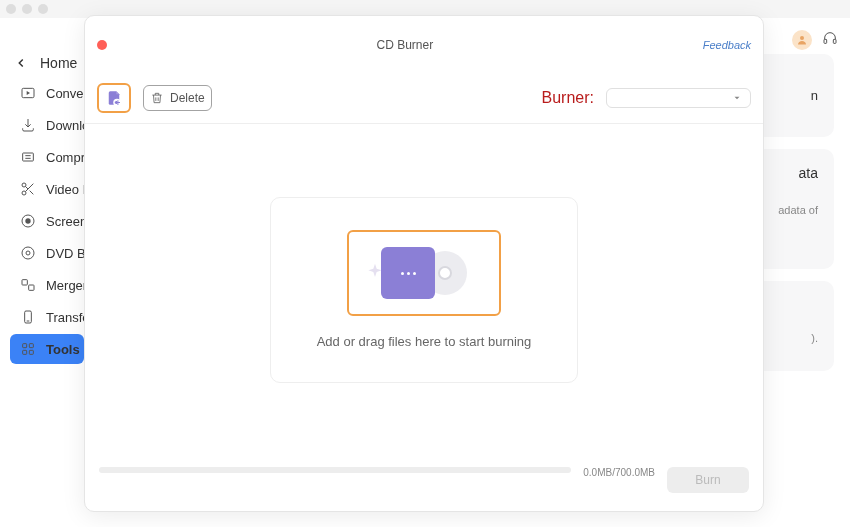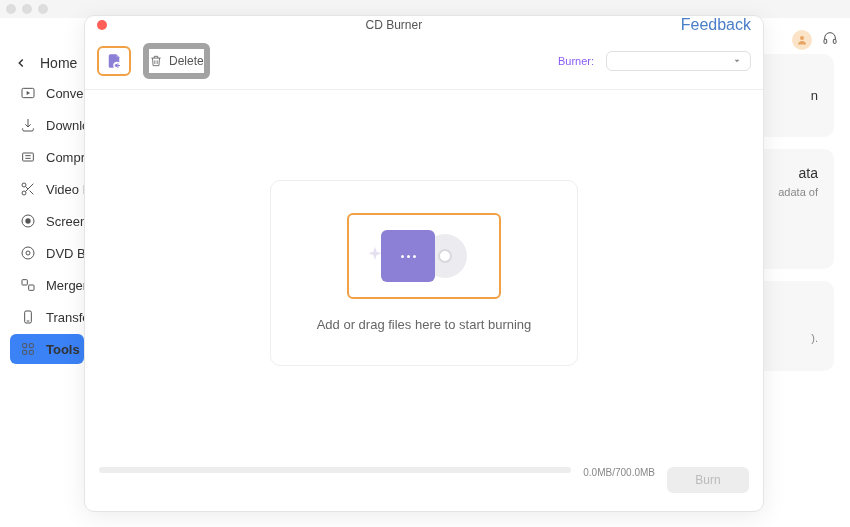--- a/index.html
+++ b/index.html
@@ -23,36 +23,36 @@
     
     .header-icons { position: absolute; top: 12px; right: 12px; display: flex; align-items: center; gap: 10px; }
     .avatar { width: 20px; height: 20px; border-radius: 50%; background: #fbe3c8; display: flex; align-items: center; justify-content: center; }
     .avatar svg { width: 12px; height: 12px; fill: #e8a464; }
     .headset svg { width: 16px; height: 16px; stroke: #555; fill: none; }
     
     .bg-panel { position: absolute; top: 36px; right: 16px; width: 110px; height: 470px; }
     .bg-card { background: #f7f7f8; border-radius: 10px; padding: 16px; margin-bottom: 12px; }
     .bg-card .t1 { font-size: 13px; color: #333; font-weight: 500; text-align: right; padding: 18px 0; }
     .bg-card .t2 { font-size: 12px; color: #777; text-align: right; margin-top: 28px; }
-    .bg-card .t3 { font-size: 11px; color: #888; text-align: right; margin-top: 4px; line-height: 1.4; }
+    .bg-card .t3 { font-size: 11px; color: #888; text-align: right; margin-top: 22px; line-height: 1.4; }
     
     .modal { position: absolute; top: 15px; left: 84px; width: 680px; height: 497px; background: #fff; border: 1px solid #e5e5e5; border-radius: 10px; box-shadow: 0 4px 24px rgba(0,0,0,0.08); display: flex; flex-direction: column; }
-    .modal-title-bar { display: flex; align-items: center; padding: 0 12px; border-bottom: 1px solid transparent; }
+    .modal-title-bar { display: flex; align-items: center; padding: 22px 12px; border-bottom: 1px solid transparent; }
     .close-dot { width: 10px; height: 10px; border-radius: 50%; background: #ff5f57; }
     .modal-title { flex: 1; text-align: center; font-size: 12px; color: #555; }
-    .feedback-link { font-size: 16px; color: #4a7ec8; cursor: pointer; }
+    .feedback-link { font-size: 11px; color: #4a7ec8; cursor: pointer; font-style: italic; }
     
     .modal-toolbar { display: flex; align-items: center; padding: 8px 12px 10px; gap: 12px; border-bottom: 1px solid #eee; }
     .add-file-btn { width: 34px; height: 30px; border: 2px solid #f2a046; border-radius: 6px; display: flex; align-items: center; justify-content: center; cursor: pointer; }
     .add-file-btn svg { width: 18px; height: 18px; }
-    .delete-btn { display: flex; align-items: center; gap: 6px; padding: 5px 0; border: 6px solid #a3a3a3; border-radius: 6px; cursor: pointer; background: #fff; }
+    .delete-btn { display: flex; align-items: center; gap: 6px; padding: 5px 6px; border: 1px solid #a3a3a3; border-radius: 6px; cursor: pointer; background: #fff; }
     .delete-btn svg { width: 14px; height: 14px; stroke: #666; fill: none; }
     .delete-btn span { font-size: 12px; color: #555; }
     .toolbar-spacer { flex: 1; }
-    .burner-label { font-size: 11px; color: #8b5cf6; }
+    .burner-label { font-size: 16px; color: #b91c1c; }
     .burner-select { width: 145px; height: 20px; border: 1px solid #e0e0e0; border-radius: 6px; background: #fff; display: flex; align-items: center; justify-content: flex-end; padding: 0 8px; cursor: pointer; }
     .burner-select svg { width: 10px; height: 10px; fill: #888; }
     
     .drop-zone-wrap { flex: 1; display: flex; align-items: center; justify-content: center; }
     .drop-zone { width: 308px; height: 186px; border: 1px solid #eee; border-radius: 10px; display: flex; flex-direction: column; align-items: center; justify-content: center; gap: 18px; }
     .drop-illustration { width: 154px; height: 86px; border: 2px solid #f2a046; border-radius: 6px; position: relative; display: flex; align-items: center; justify-content: center; background: #fff; }
     .illus-sparkle { position: absolute; left: 16px; top: 30px; width: 20px; height: 20px; }
     .illus-sparkle svg { width: 20px; height: 20px; fill: #e5e0f0; }
     .illus-rect { width: 54px; height: 52px; background: #8b7fd6; border-radius: 6px; position: relative; z-index: 2; display: flex; align-items: center; justify-content: center; }
     .illus-dots { display: flex; gap: 3px; }

